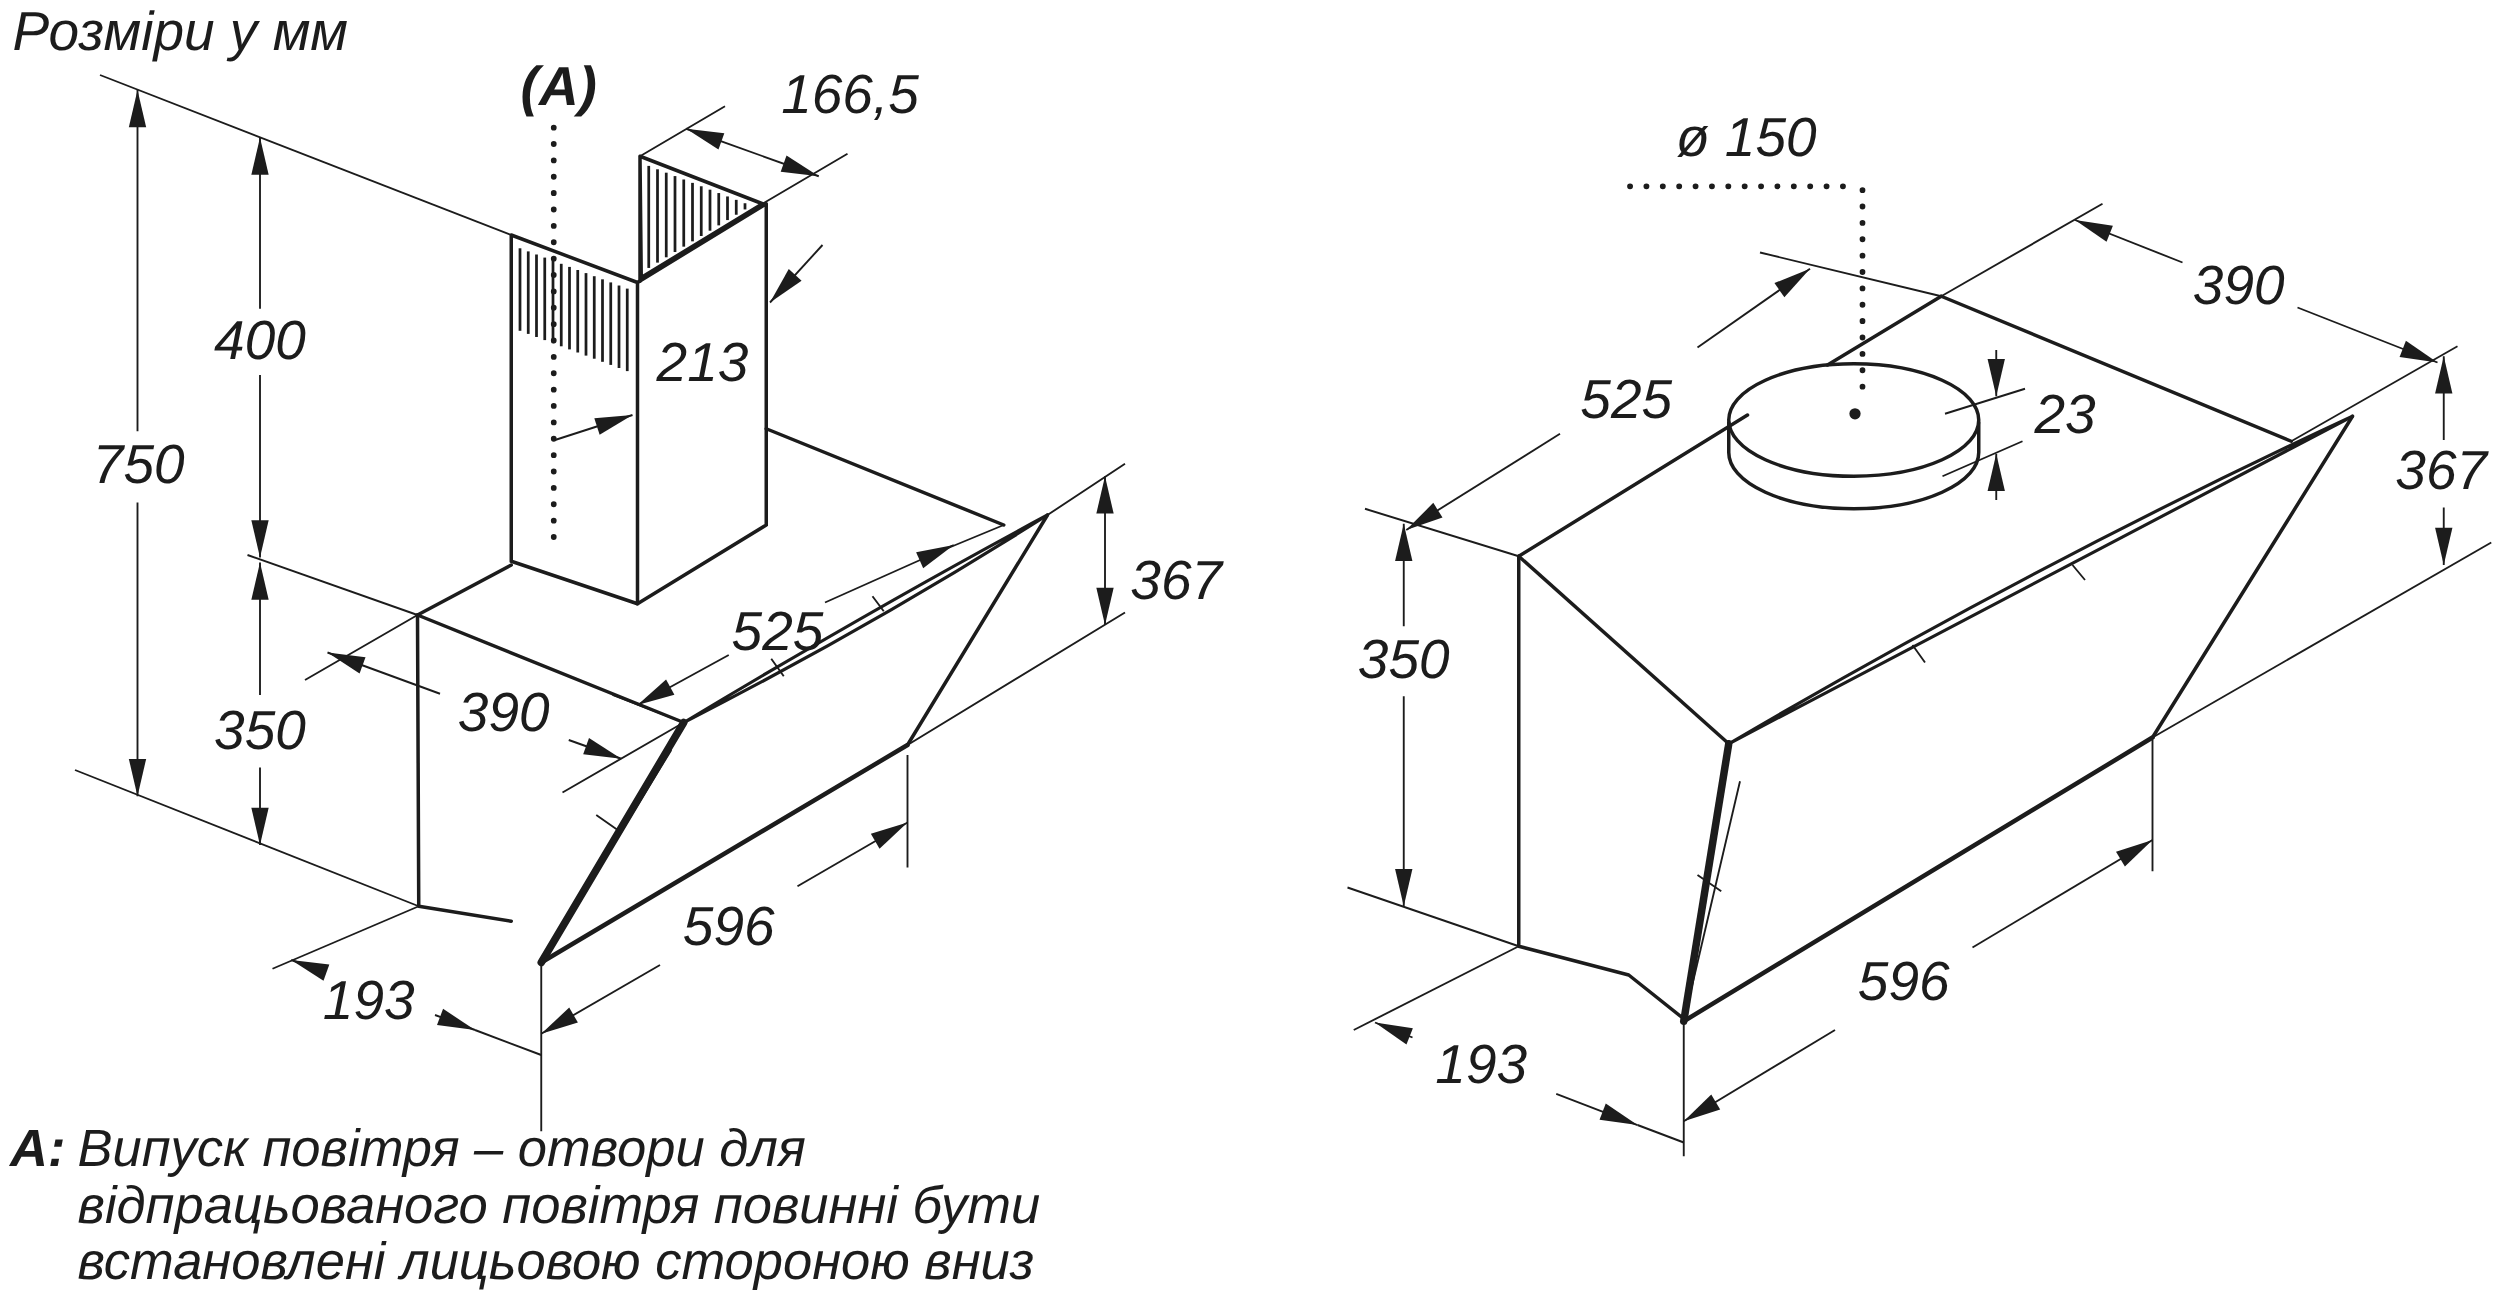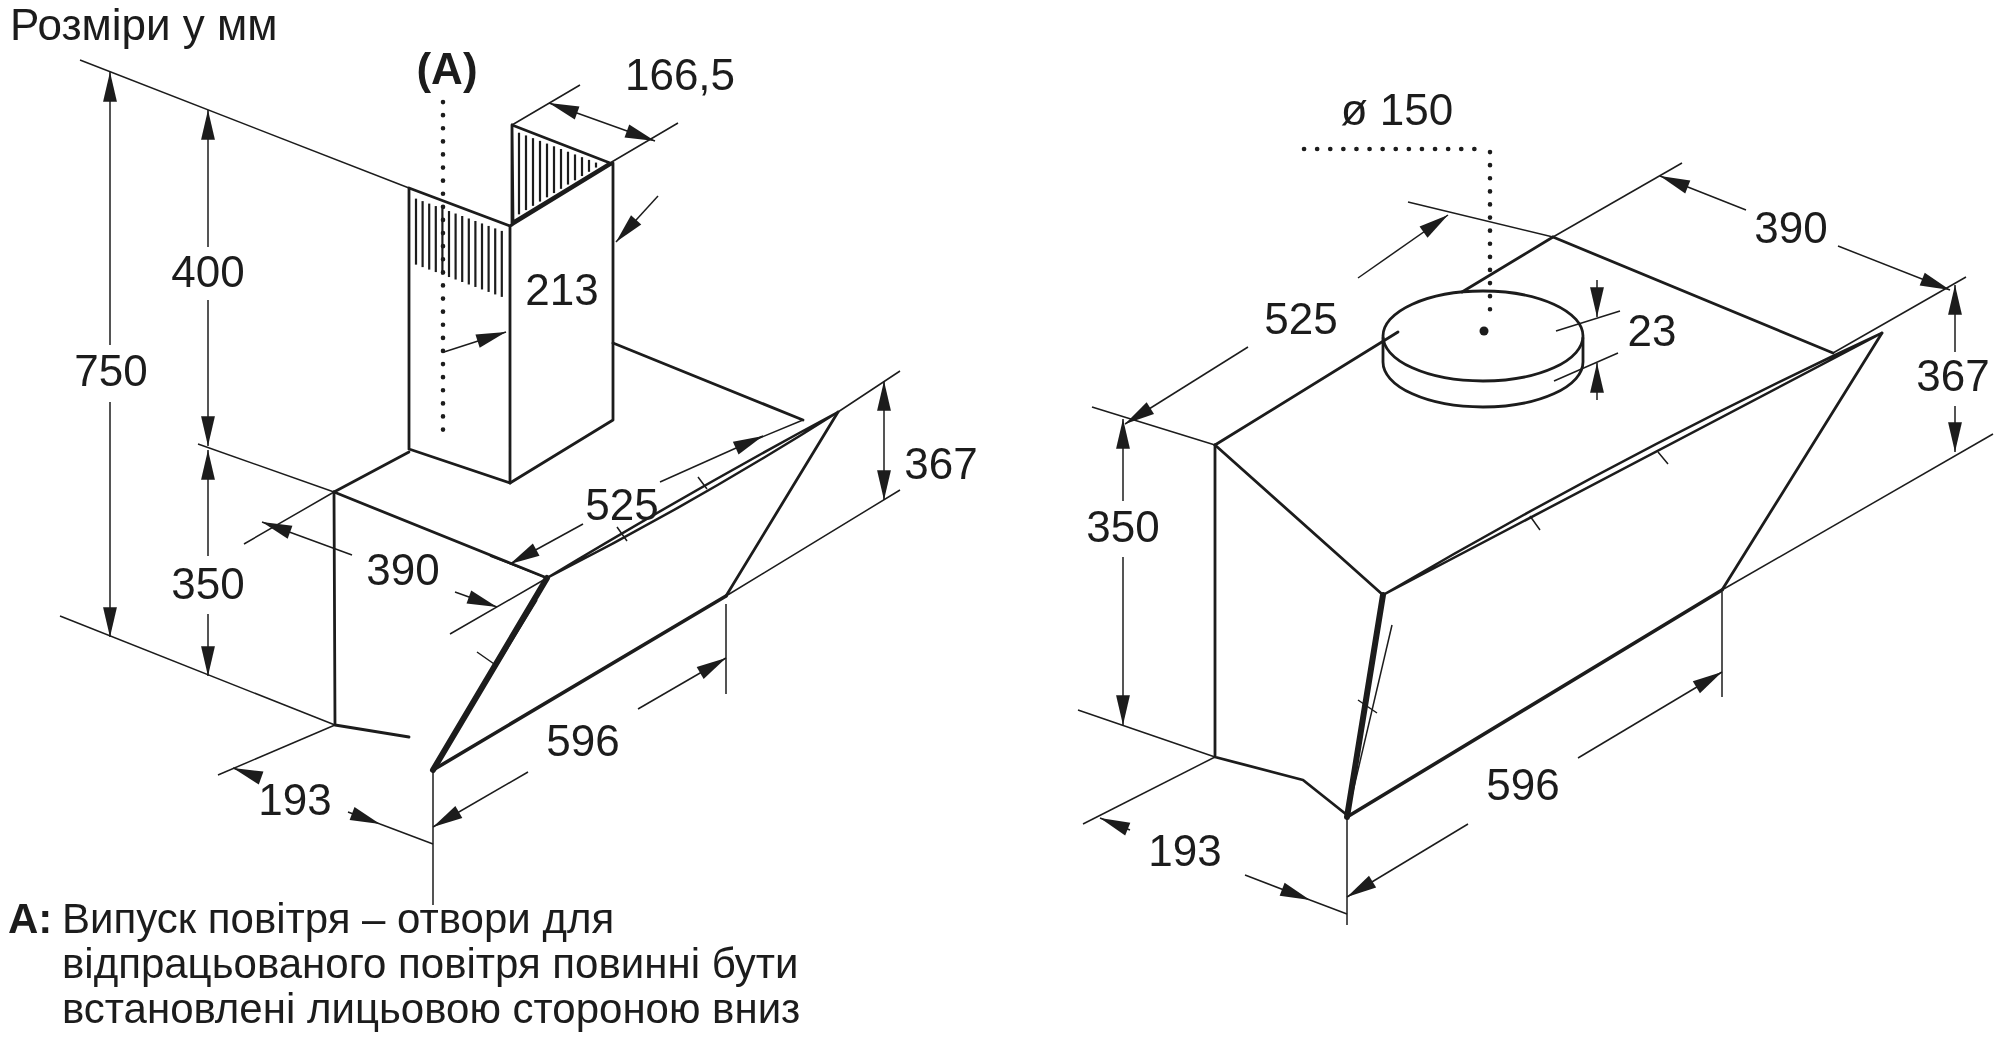--- a/index.html
+++ b/index.html
@@ -1,17 +1,17 @@
 <!DOCTYPE html>
 <html><head>
 <meta charset="utf-8">
 <style>
   html,body{margin:0;padding:0;background:#ffffff;}
   #stage{position:relative;width:2000px;height:1043px;background:#fff;overflow:hidden;
-         font-family:"Liberation Sans", sans-serif;}
+         font-family:"Liberation Sans", sans-serif;font-style:italic;}
   svg{position:absolute;left:0;top:0;}
   .outline{fill:none;stroke:#1c1c1c;stroke-width:2.8;stroke-linejoin:round;stroke-linecap:round;}
   .thickedge{fill:none;stroke:#1c1c1c;stroke-width:6;stroke-linecap:round;}
   .medium{fill:none;stroke:#1c1c1c;stroke-width:3.6;stroke-linecap:round;}
   .lens{fill:#ffffff;stroke:#1c1c1c;stroke-width:2.5;stroke-linejoin:round;}
   .thin{fill:none;stroke:#1c1c1c;stroke-width:1.5;}
   .dim{fill:none;stroke:#1c1c1c;stroke-width:1.5;}
   .hatch{stroke:#1c1c1c;stroke-width:2.2;}
   .dotted{fill:none;stroke:#1c1c1c;stroke-width:4.6;stroke-dasharray:0.1 13;stroke-linecap:round;}
   .dimtxt-mid{fill:#1c1c1c;font-size:44px;text-anchor:middle;}

